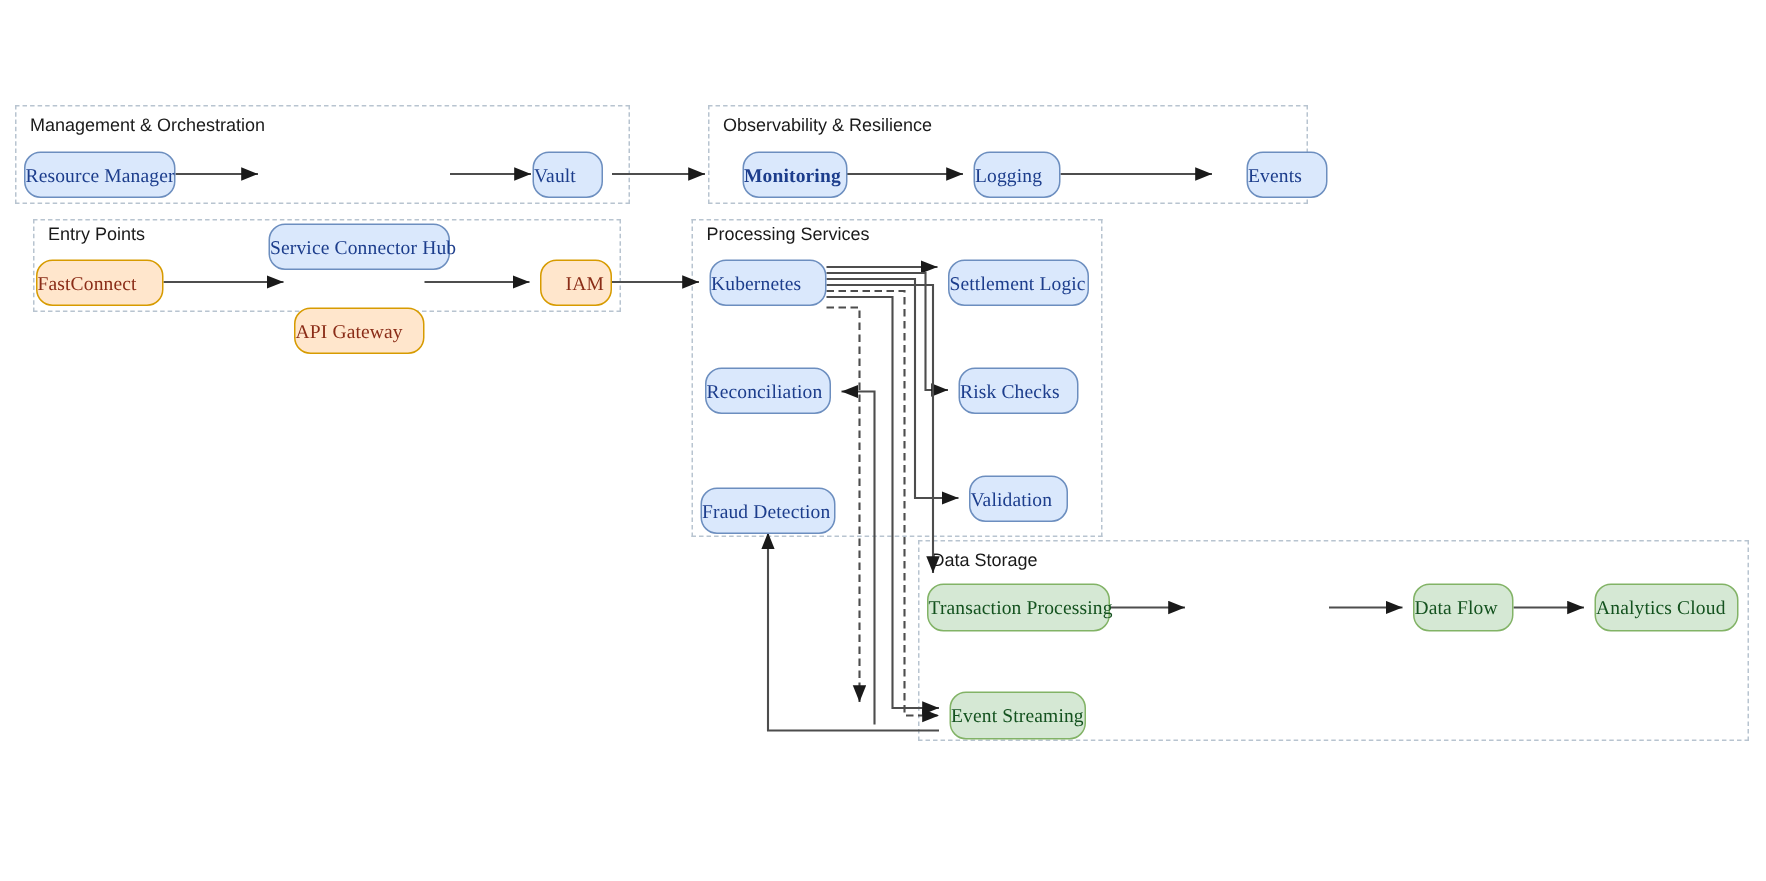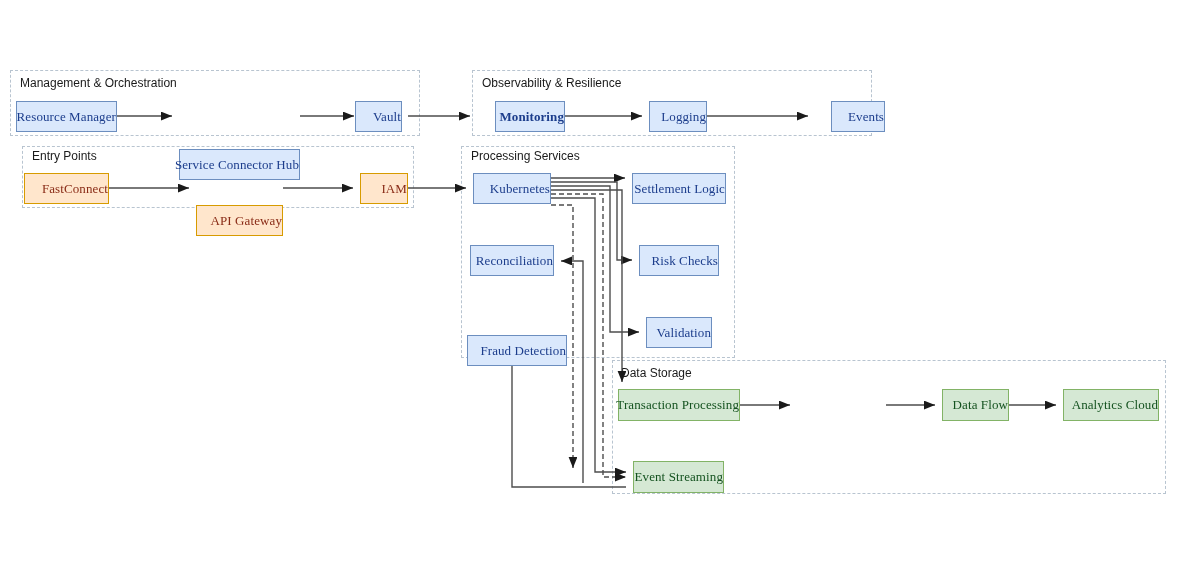--- a/index.html
+++ b/index.html
@@ -32,26 +32,26 @@
     font-size: 12px;
     color: #1a1a1a;
     white-space: nowrap;
     background: #ffffff;
     padding: 0 2px;
     line-height: 14px;
   }
   .node {
     position: absolute;
     box-sizing: border-box;
-    border-radius: 0;
+    border-radius: 11px;
     border: 1px solid #6c8ebf;
     background: #dae8fc;
     display: flex;
     align-items: center;
-    justify-content: flex-end;
+    justify-content: flex-start;
     font-family: "Liberation Serif", serif;
     font-size: 13px;
     color: #19305c;
     white-space: nowrap;
     letter-spacing: 0.1px;
   }
   .node.blue {
     border-color: #6c8ebf;
     background: #dae8fc;
     color: #1c3d8c;
@@ -151,37 +151,37 @@
   <div class="node blue" style="left:815px; top:101px; width:54px; height:31px;margin-left:16px;">
     <span>Events</span>
   </div>
 
   <div class="node orange" style="left:24px; top:173px; width:85px; height:31px;">
     <span>FastConnect</span>
   </div>
   <div class="node orange" style="left:196px; top:173px; width:87px; height:31px;margin-top:32px;">
     <span>API Gateway</span>
   </div>
-  <div class="node orange" style="left:360px; top:173px; width:48px; height:31px;">
+  <div class="node orange" style="left:360px; top:173px; width:48px; height:31px;padding-left:16px;">
     <span>IAM</span>
   </div>
 
   <div class="node blue" style="left:473px; top:173px; width:78px; height:31px;">
     <span>Kubernetes</span>
   </div>
   <div class="node blue" style="left:632px; top:173px; width:94px; height:31px;">
     <span>Settlement Logic</span>
   </div>
   <div class="node blue" style="left:470px; top:245px; width:84px; height:31px;">
     <span>Reconciliation</span>
   </div>
   <div class="node blue" style="left:639px; top:245px; width:80px; height:31px;">
     <span>Risk Checks</span>
   </div>
-  <div class="node blue" style="left:467px; top:335px; width:100px; height:31px;">
+  <div class="node blue" style="left:467px; top:325px; width:90px; height:31px;">
     <span>Fraud Detection</span>
   </div>
   <div class="node blue" style="left:646px; top:317px; width:66px; height:31px;">
     <span>Validation</span>
   </div>
 
   <div class="node green" style="left:618px; top:389px; width:122px; height:32px;">
     <span>Transaction Processing</span>
   </div>
   <div class="node green" style="left:942px; top:389px; width:67px; height:32px;">

